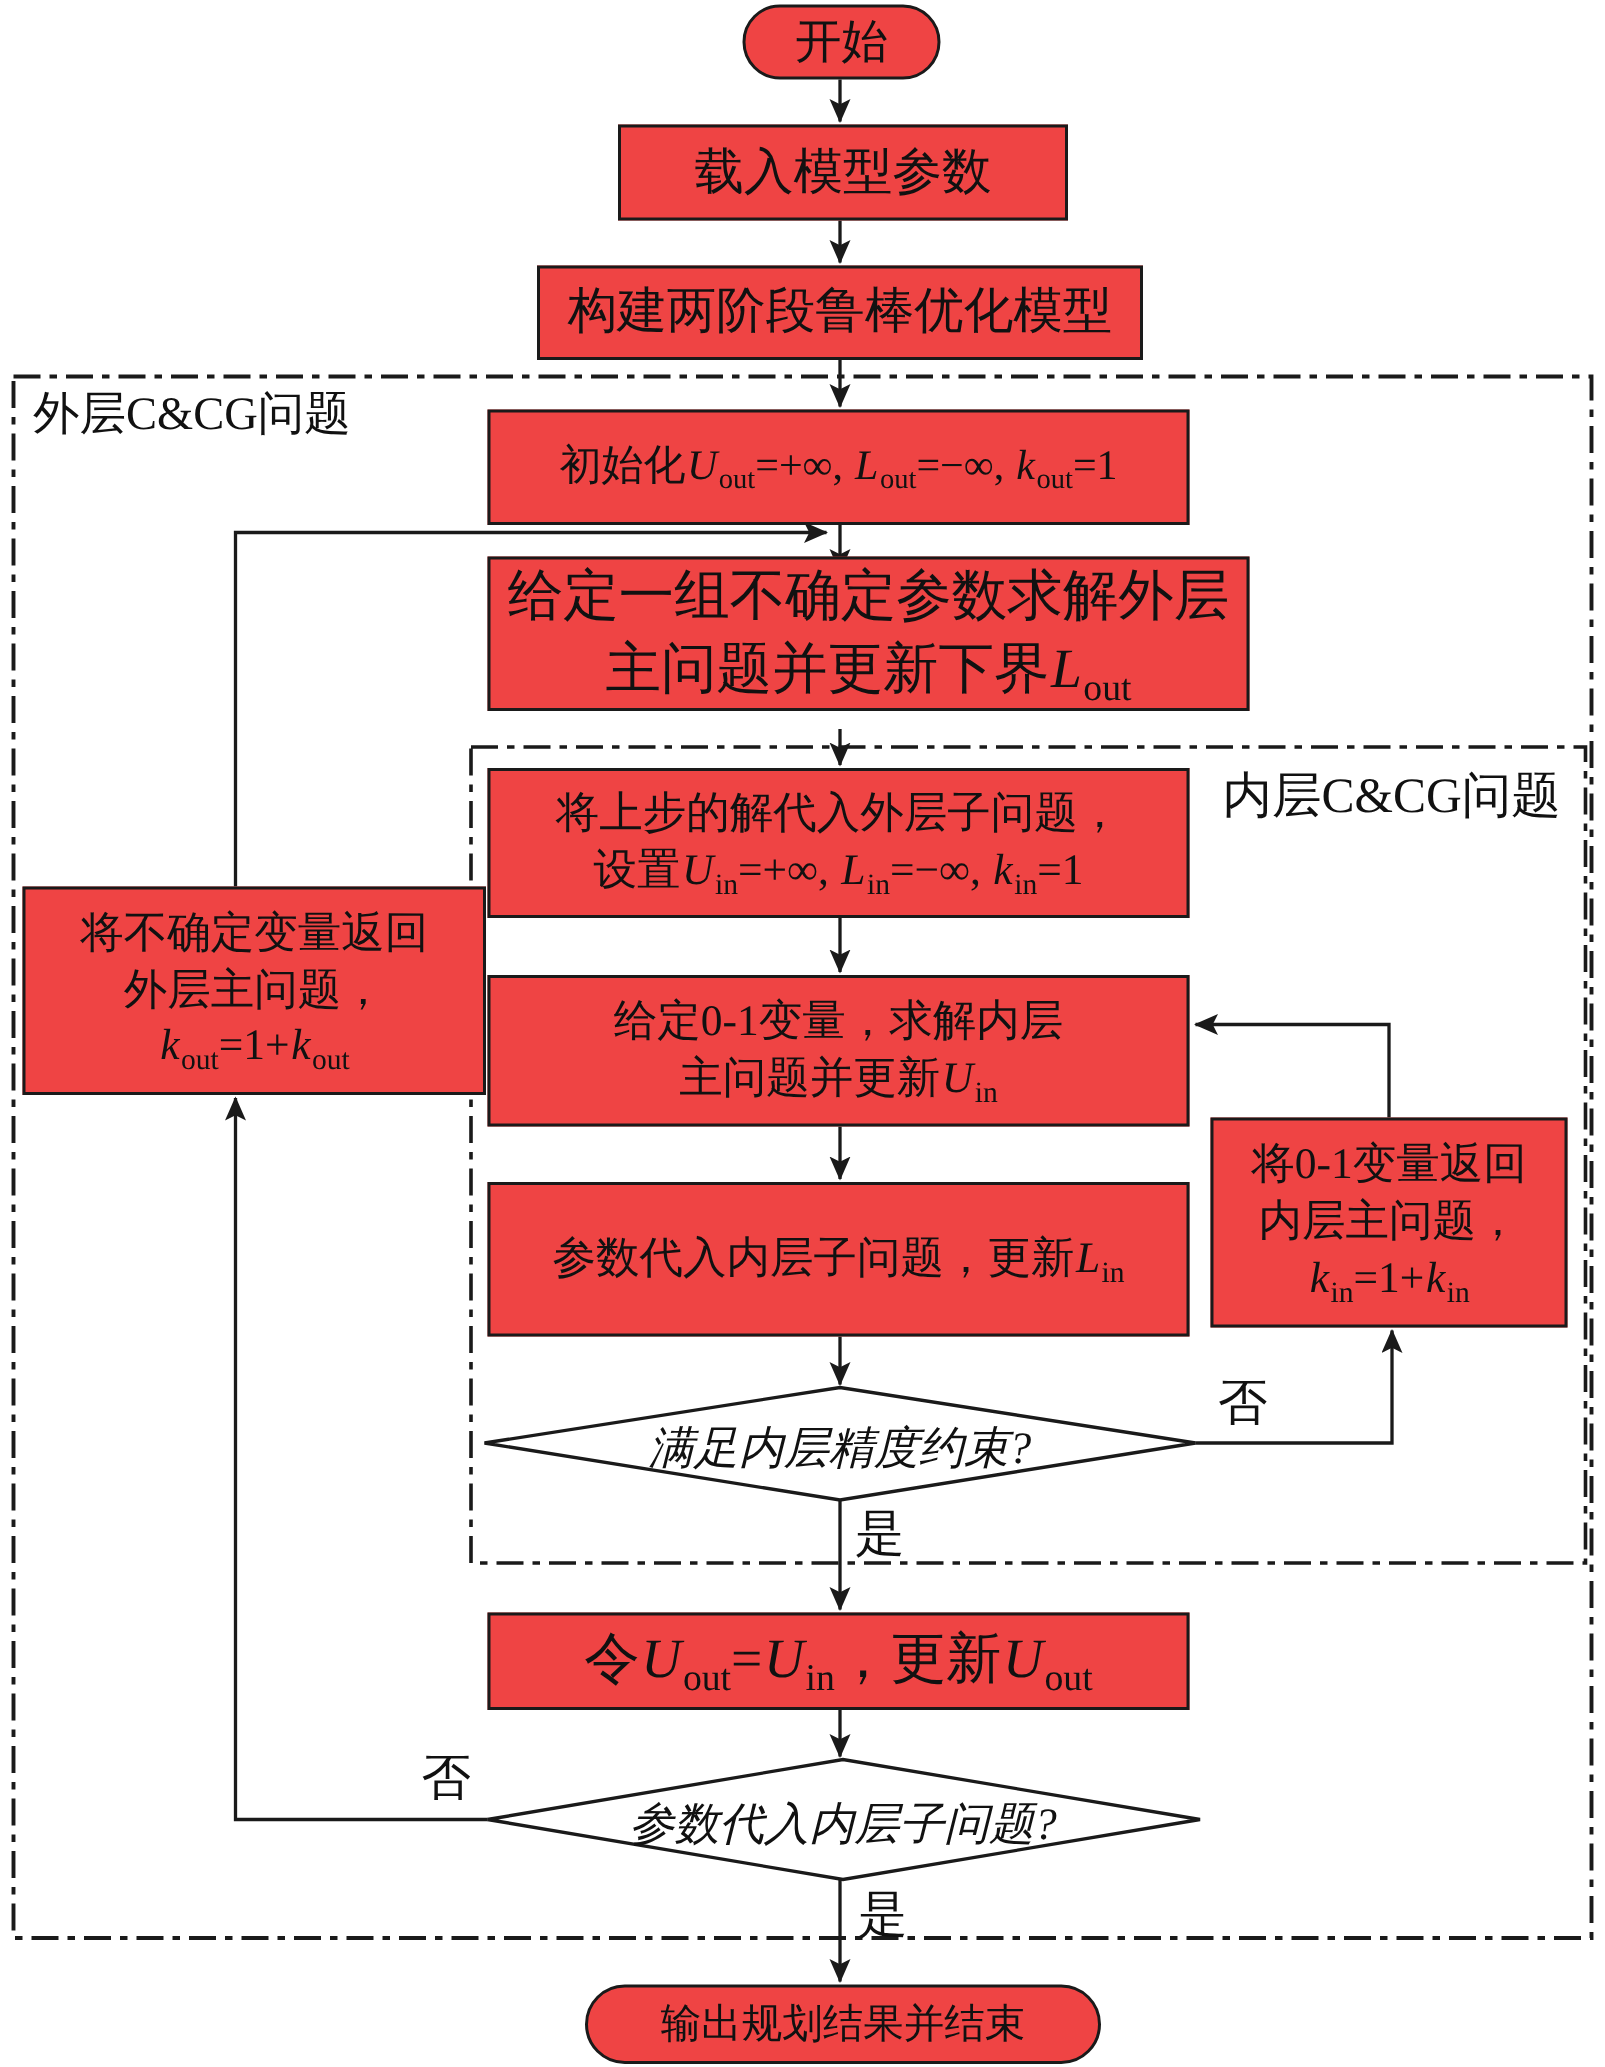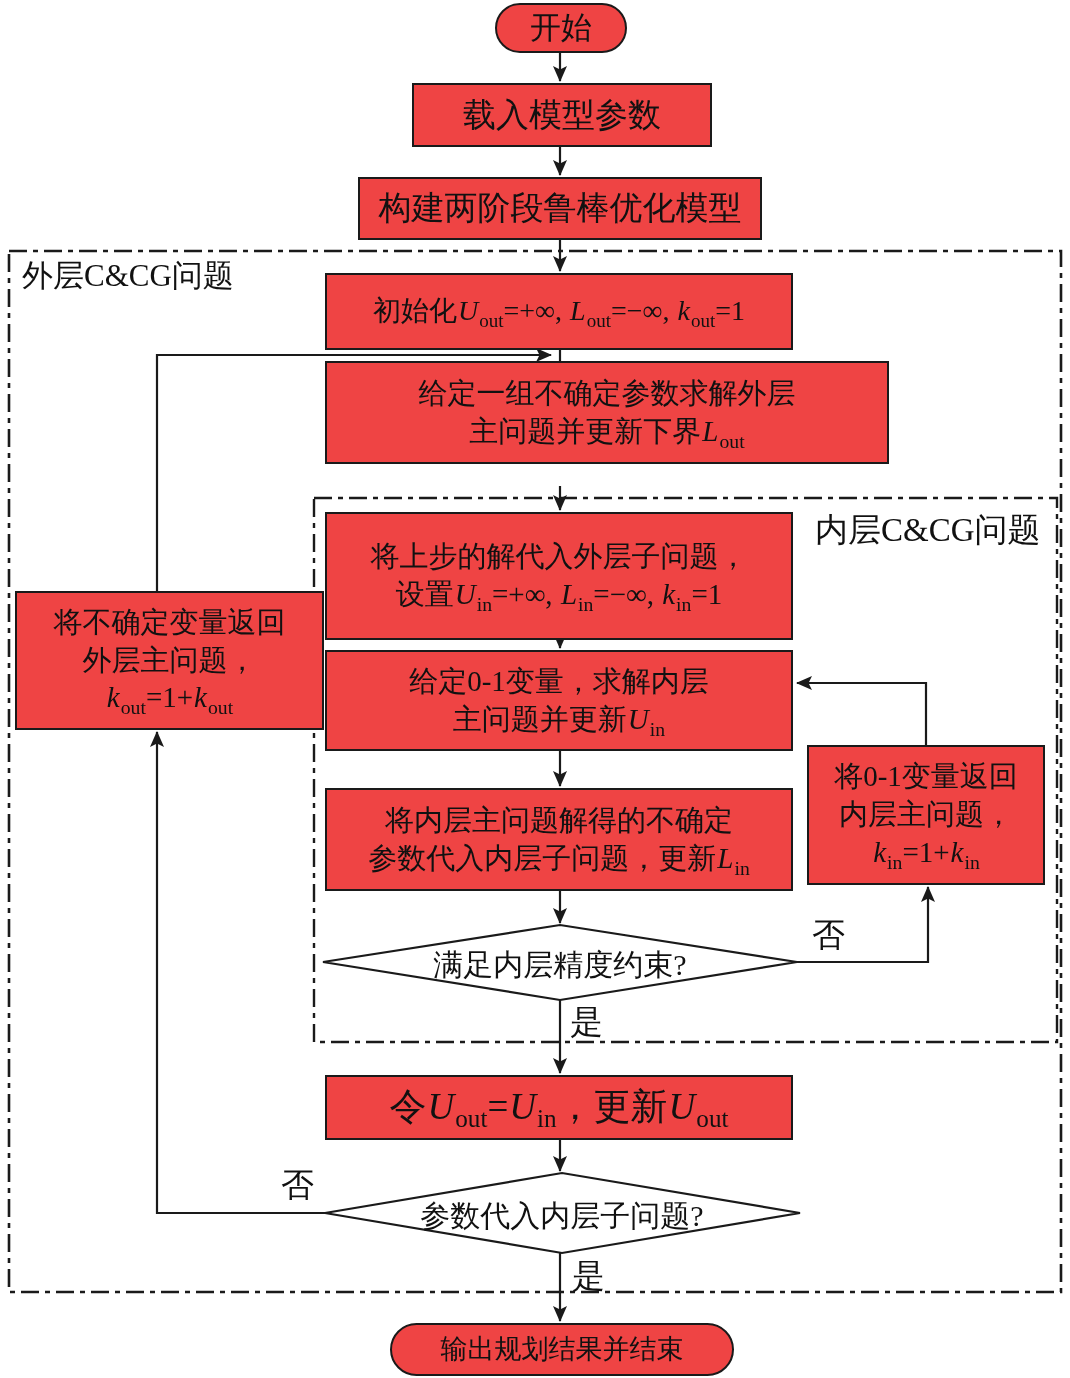--- a/index.html
+++ b/index.html
@@ -25,20 +25,21 @@
   .stadium{border-radius:28px;}
   .plain{
     position:absolute;
     background:transparent;border:none;
     white-space:nowrap;
   }
   .dlabel{
     position:absolute;
     text-align:center;
     white-space:nowrap;
+    font-style:italic;
   }
   .line{white-space:nowrap;}
   i.v{
     font-style:italic;
     font-family:"Liberation Serif","DejaVu Serif",serif;
     padding:0 1px;
   }
   sub{
     font-size:0.68em;
     font-style:normal;
@@ -92,37 +93,36 @@
   </div>
 
   <div class="node" style="left:358px;top:177px;width:404px;height:63px;font-size:33px">
     <span>构建两阶段鲁棒优化模型</span>
   </div>
 
   <div class="node" style="left:325px;top:273px;width:468px;height:77px;font-size:28px">
     <div class="line"><span>初始化</span><i class="v">U</i><sub>out</sub><span>=+∞, </span><i class="v">L</i><sub>out</sub><span>=−∞, </span><i class="v">k</i><sub>out</sub><span>=1</span></div>
   </div>
 
-  <div class="node" style="left:325px;top:361px;width:564px;height:103px;font-size:29px">
+  <div class="node" style="left:325px;top:371px;width:508px;height:103px;font-size:37px">
     <div class="line">给定一组不确定参数求解外层</div>
     <div class="line"><span>主问题并更新下界</span><i class="v">L</i><sub>out</sub></div>
   </div>
 
-  <div class="node" style="left:325px;top:512px;width:468px;height:128px;font-size:29px">
+  <div class="node" style="left:325px;top:512px;width:468px;height:100px;font-size:29px">
     <div class="line">将上步的解代入外层子问题，</div>
     <div class="line"><span>设置</span><i class="v">U</i><sub>in</sub><span>=+∞, </span><i class="v">L</i><sub>in</sub><span>=−∞, </span><i class="v">k</i><sub>in</sub><span>=1</span></div>
   </div>
 
   <div class="node" style="left:325px;top:650px;width:468px;height:101px;font-size:29px">
     <div class="line">给定0-1变量，求解内层</div>
     <div class="line"><span>主问题并更新</span><i class="v">U</i><sub>in</sub></div>
   </div>
 
   <div class="node" style="left:325px;top:788px;width:468px;height:103px;font-size:29px">
-    <div class="line">将内层主问题解得的不确定</div>
     <div class="line"><span>参数代入内层子问题，更新</span><i class="v">L</i><sub>in</sub></div>
   </div>
 
   <div class="node" style="left:807px;top:745px;width:238px;height:140px;font-size:29px">
     <div class="line">将0-1变量返回</div>
     <div class="line">内层主问题，</div>
     <div class="line"><i class="v">k</i><sub>in</sub><span>=1+</span><i class="v">k</i><sub>in</sub></div>
   </div>
 
   <div class="dlabel" style="left:380px;top:945px;width:360px;font-size:30px">满足内层精度约束?</div>

